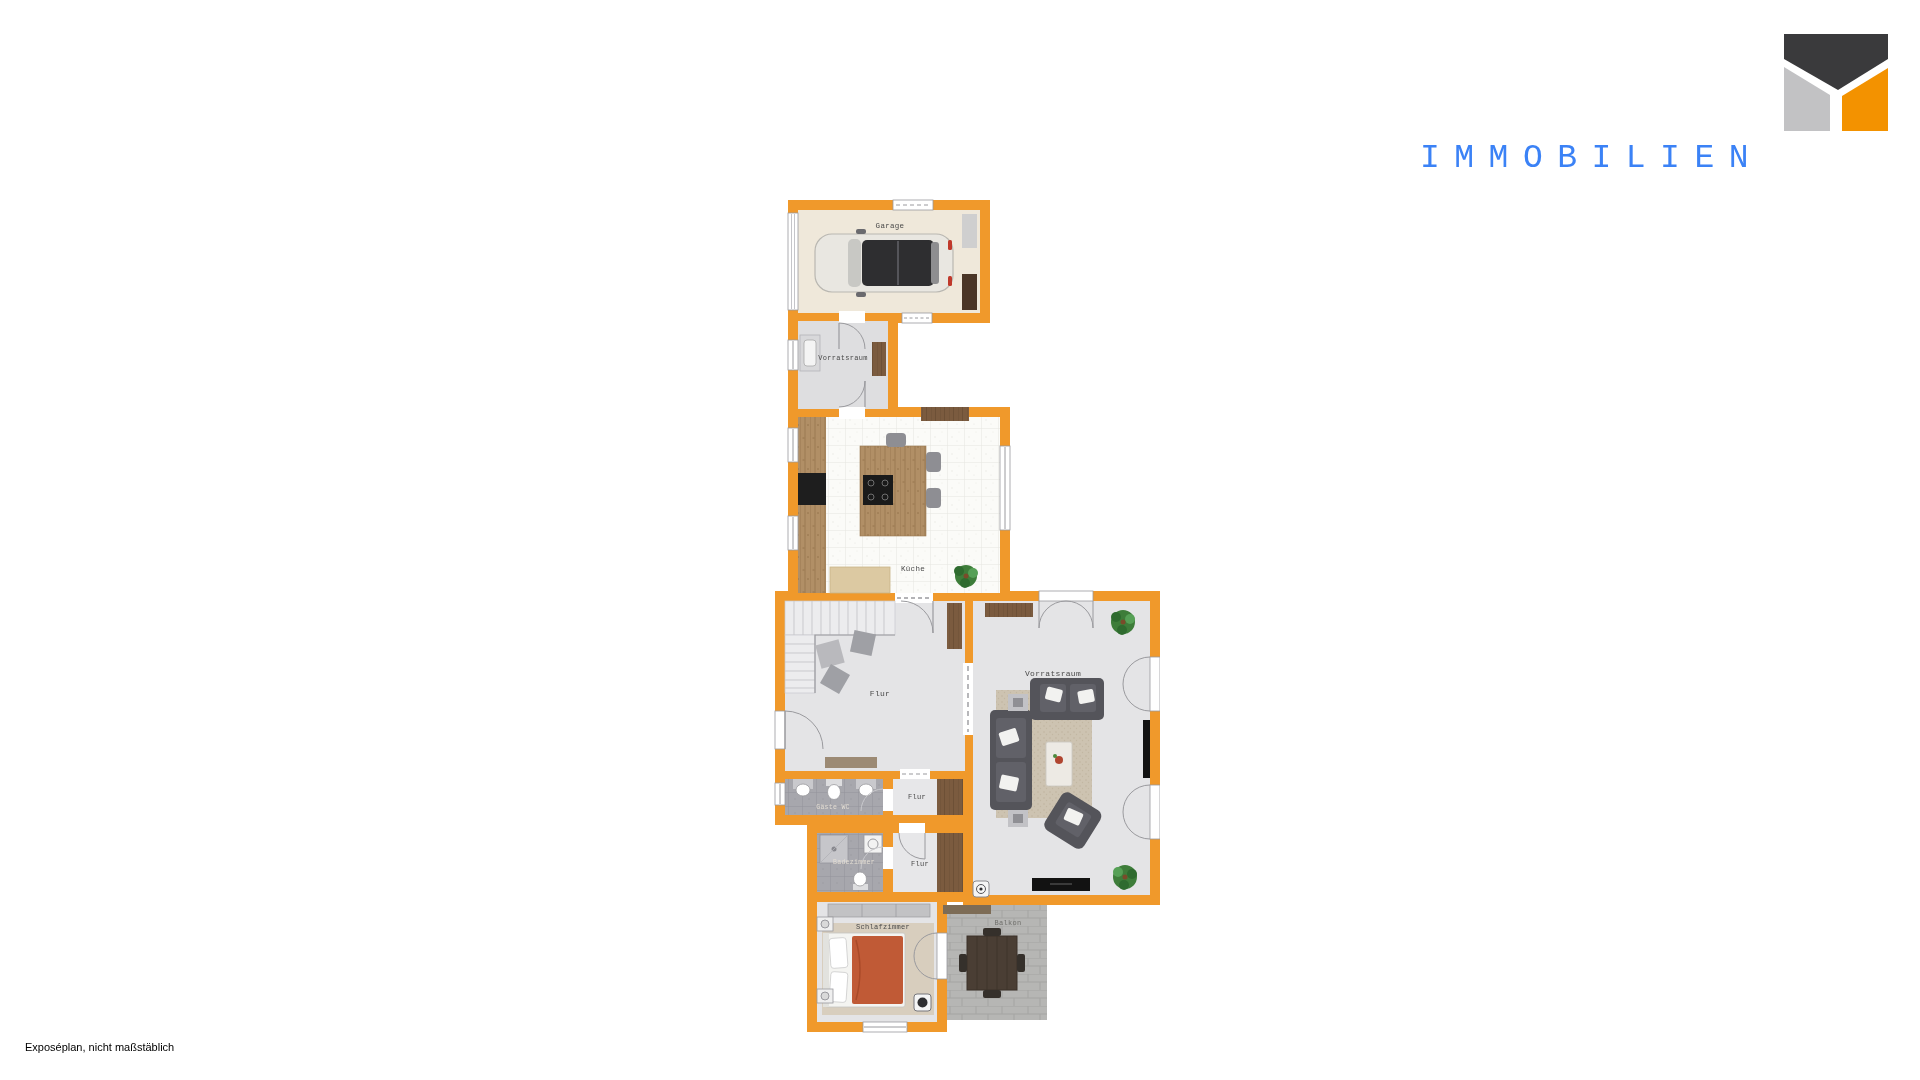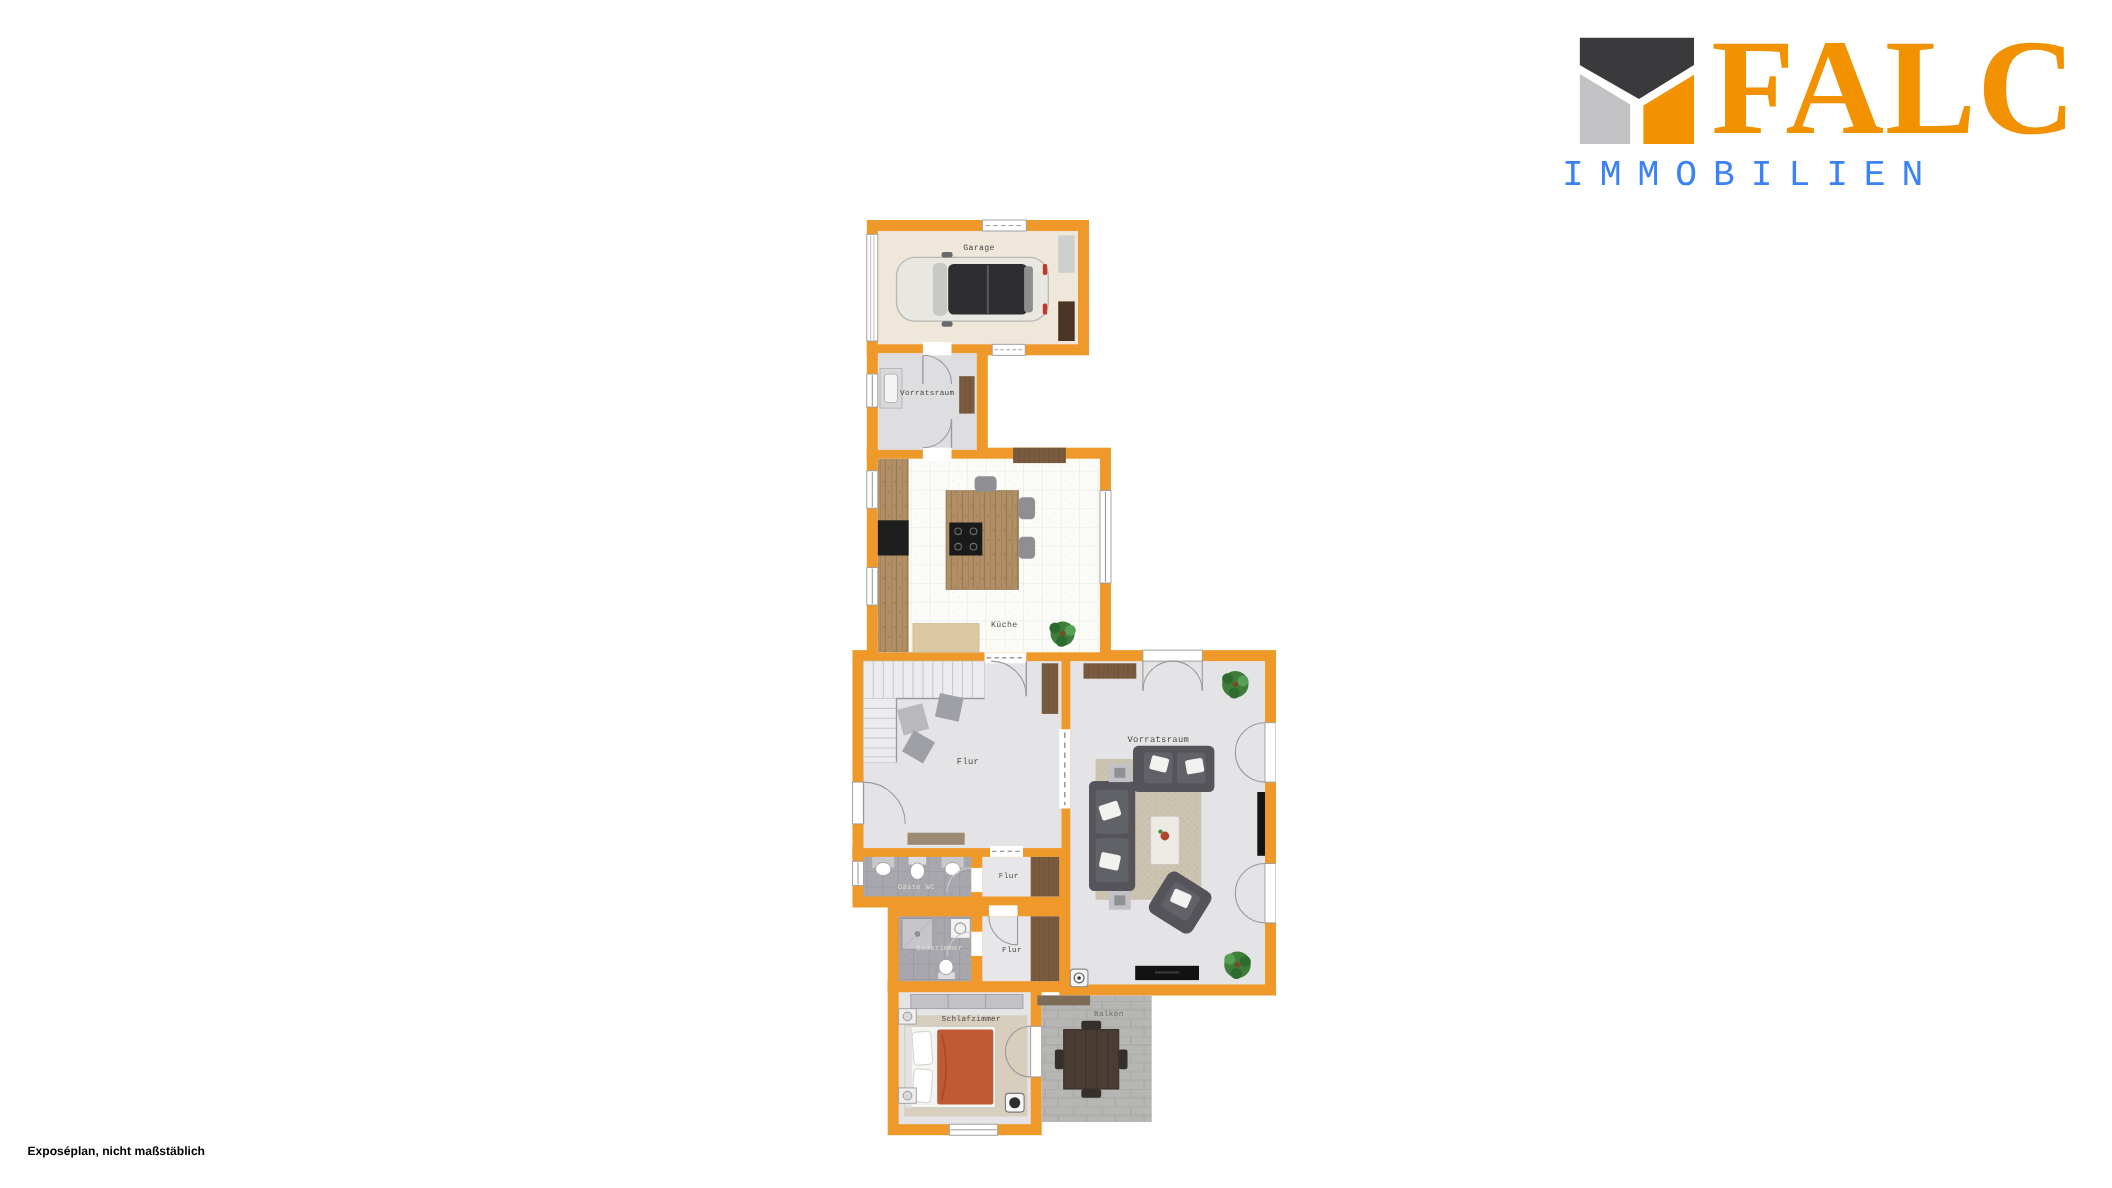--- a/index.html
+++ b/index.html
@@ -8,41 +8,40 @@
   
   .logo{position:absolute;top:28px;right:32px;width:470px;}
   .logo-row{display:flex;align-items:flex-start;justify-content:flex-end;gap:16px;}
   .logo-mark{width:104px;height:97px;margin-top:6px;flex:none;}
   .logo-falc{font-family:"Liberation Serif",serif;font-weight:bold;font-size:124px;
              line-height:0.84;color:#F39200;letter-spacing:1px;}
   .logo-sub{font-family:Liberation Mono, monospace;font-size:33px;color:#3b82f6;
             letter-spacing:14.5px;margin-top:9px;white-space:nowrap;text-align:left;
             padding-left:2px;}
   
-  .caption{position:absolute;left:25px;top:1041px;font-size:11px;font-weight:bold;color:#000;}
+  .caption{position:absolute;left:25px;top:1041px;font-size:11px;font-weight:normal;color:#000;}
   
   .floorplan{position:absolute;left:760px;top:190px;width:400px;height:860px;}
   .floorplan svg{position:absolute;left:0;top:0;}
   .rl{position:absolute;transform:translate(-50%,-50%);font-size:7.5px;color:#4A4A4A;
       white-space:nowrap;letter-spacing:0.3px;font-family:Liberation Mono, monospace;}
   .rl.light{color:#E3DDD3;}
   .rl.pave{color:#6F6F6B;}
 </style>
 </head>
 <body>
 <div class="canvas">
 
   <div class="logo">
     <div class="logo-row">
       <svg class="logo-mark" viewBox="0 0 104 97">
         <polygon points="0,0 104,0 104,25 54,56 0,25" fill="#3A3A3C"></polygon>
         <polygon points="0,33 46,61 46,97 0,97" fill="#C2C2C4"></polygon>
         <polygon points="58,62 104,34 104,97 58,97" fill="#F39200"></polygon>
       </svg>
-      <div class="logo-falc">FALC</div>
     </div>
     <div class="logo-sub">IMMOBILIEN</div>
   </div>
 
   <div class="floorplan">
     <svg width="400" height="860" viewBox="0 0 400 860">
       <defs>
         <pattern id="tileK" width="17" height="17" patternUnits="userSpaceOnUse">
           <rect width="17" height="17" fill="#FBFBF8"></rect>
           <path d="M17 0H0V17" fill="none" stroke="#E6E6E1" stroke-width="1"></path>

